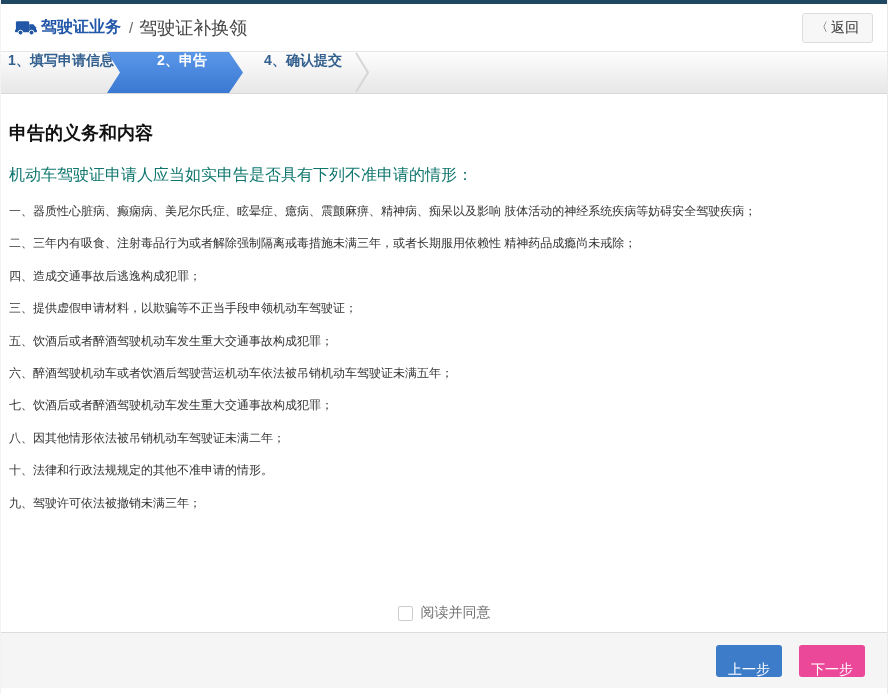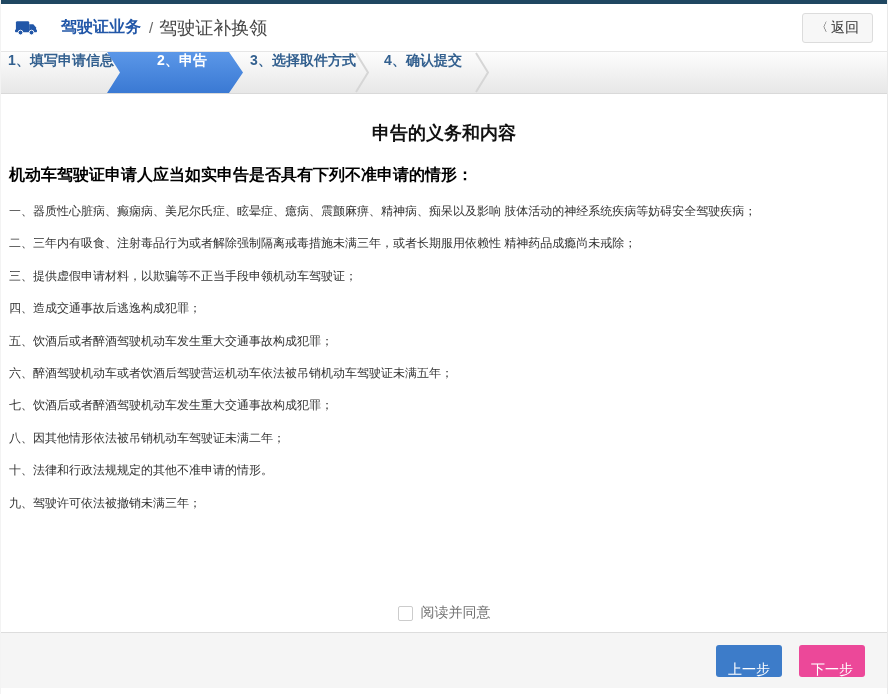--- a/index.html
+++ b/index.html
@@ -5,39 +5,39 @@
   * { margin:0; padding:0; box-sizing:border-box; }
   html,body { background:#fff; }
   body { font-family:"Liberation Sans","DejaVu Sans",sans-serif; }
   .page { width:888px; height:694px; margin:0 auto; background:#fff; display:flex; flex-direction:column; border-right:1px solid #e9e9e9; border-left:1px solid #f3f3f3; overflow:hidden; }
 
   
   .topbar { height:4px; background:#1f4761; flex:none; }
 
   
   .header { height:48px; flex:none; display:flex; align-items:center; padding:0 14px; border-bottom:1px solid #e6e6e6; background:#fff; }
-  .brand { display:flex; align-items:center; gap:24px; color:#2257a8; font-size:16px; font-weight:bold; cursor:pointer; }
+  .brand { display:flex; align-items:center; gap:4px; color:#2257a8; font-size:16px; font-weight:bold; cursor:pointer; }
   .brand .truck { display:inline-flex; }
   .crumb-sep { color:#666; font-size:15px; margin:0 6px 0 8px; }
   .crumb-current { color:#444; font-size:18px; }
   .back-btn { margin-left:auto; background:#f7f7f7; border:1px solid #dcdcdc; border-radius:3px; padding:5px 13px; font-size:14px; color:#333; cursor:pointer; display:flex; align-items:center; gap:3px; }
   .back-chevron { font-size:12px; color:#333; }
 
   
   .steps { height:42px; flex:none; background:linear-gradient(#fdfdfd,#e7e7e7); border-bottom:1px solid #d9d9d9; display:flex; align-items:stretch; }
   .step { position:relative; width:120px; flex:none; display:flex; align-items:flex-start; justify-content:center; color:#33608f; font-size:14px; font-weight:bold; cursor:pointer; }
   .step .sep { position:absolute; right:-6px; top:0; height:100%; width:14px; z-index:1; }
   .step.active { width:136px; margin-left:-14px; padding-left:14px; z-index:2; color:#fff;
     background:linear-gradient(#5b97e8,#3a79d3);
     clip-path:polygon(0 0, calc(100% - 14px) 0, 100% 50%, calc(100% - 14px) 100%, 0 100%, 13px 50%); }
 
   
   .content { flex:1; padding:14px 8px 0; display:flex; flex-direction:column; overflow:hidden; }
-  .title { text-align:center; font-size:18px; font-weight:bold; color:#111; margin:13px 0 20px; }
-  .intro { font-size:16px; font-weight:bold; color:#000000; margin-bottom:17px; }
+  .title { font-size:18px; font-weight:bold; color:#111; margin:13px 0 20px; }
+  .intro { font-size:16px; font-weight:normal; color:#0f766e; margin-bottom:17px; }
   .item { font-size:12px; color:#333; line-height:1.45; margin-bottom:15px; }
 
   .agree-row { margin-top:auto; padding:4px 0 10px; display:flex; align-items:center; justify-content:center; gap:8px; }
   .agree-box { width:15px; height:15px; appearance:none; -webkit-appearance:none; border:1px solid #ccc; border-radius:2px; background:#fff; cursor:pointer; }
   .agree-box:checked { background:#3d7cc9; border-color:#3d7cc9; }
   .agree-label { font-size:14px; color:#737373; cursor:pointer; }
 
   
   .footer { flex:none; height:56px; background:#f5f5f5; border-top:1px solid #ddd; display:flex; align-items:center; justify-content:flex-end; gap:17px; padding:0 22px; margin-bottom:6px; }
   .btn { min-width:56px; height:30px; border:none; border-radius:3px; color:#fff; font-size:14px; padding:16px 12px; cursor:pointer;text-align:center; }
@@ -76,48 +76,42 @@
       <div class="step before-active">
         <span>1、填写申请信息</span>
 
       </div>
 
       <div class="step active">
         <span>2、申告</span>
 
       </div>
 
-      <div class="step">
-        <span>3、选择取件方式</span>
-        <svg class="sep" viewBox="0 0 14 42" preserveAspectRatio="none">
-          <path d="M1 1 L13 21 L1 41" fill="none" stroke="#d6d6d6" stroke-width="2"></path>
-        </svg>
-      </div>
 
       <div class="step">
         <span>4、确认提交</span>
         <svg class="sep" viewBox="0 0 14 42" preserveAspectRatio="none">
           <path d="M1 1 L13 21 L1 41" fill="none" stroke="#d6d6d6" stroke-width="2"></path>
         </svg>
       </div>
     </div>
 
   <div class="content">
     <div class="title">申告的义务和内容</div>
     <div class="intro">机动车驾驶证申请人应当如实申告是否具有下列不准申请的情形：</div>
 
     <div>
 
         <p class="item">一、器质性心脏病、癫痫病、美尼尔氏症、眩晕症、癔病、震颤麻痹、精神病、痴呆以及影响 肢体活动的神经系统疾病等妨碍安全驾驶疾病；</p>
 
         <p class="item">二、三年内有吸食、注射毒品行为或者解除强制隔离戒毒措施未满三年，或者长期服用依赖性 精神药品成瘾尚未戒除；</p>
 
+        <p class="item">四、造成交通事故后逃逸构成犯罪；</p>
+
         <p class="item">三、提供虚假申请材料，以欺骗等不正当手段申领机动车驾驶证；</p>
-
-        <p class="item">四、造成交通事故后逃逸构成犯罪；</p>
 
         <p class="item">五、饮酒后或者醉酒驾驶机动车发生重大交通事故构成犯罪；</p>
 
         <p class="item">六、醉酒驾驶机动车或者饮酒后驾驶营运机动车依法被吊销机动车驾驶证未满五年；</p>
 
         <p class="item">七、饮酒后或者醉酒驾驶机动车发生重大交通事故构成犯罪；</p>
 
         <p class="item">八、因其他情形依法被吊销机动车驾驶证未满二年；</p>
 
         <p class="item">十、法律和行政法规规定的其他不准申请的情形。</p>

